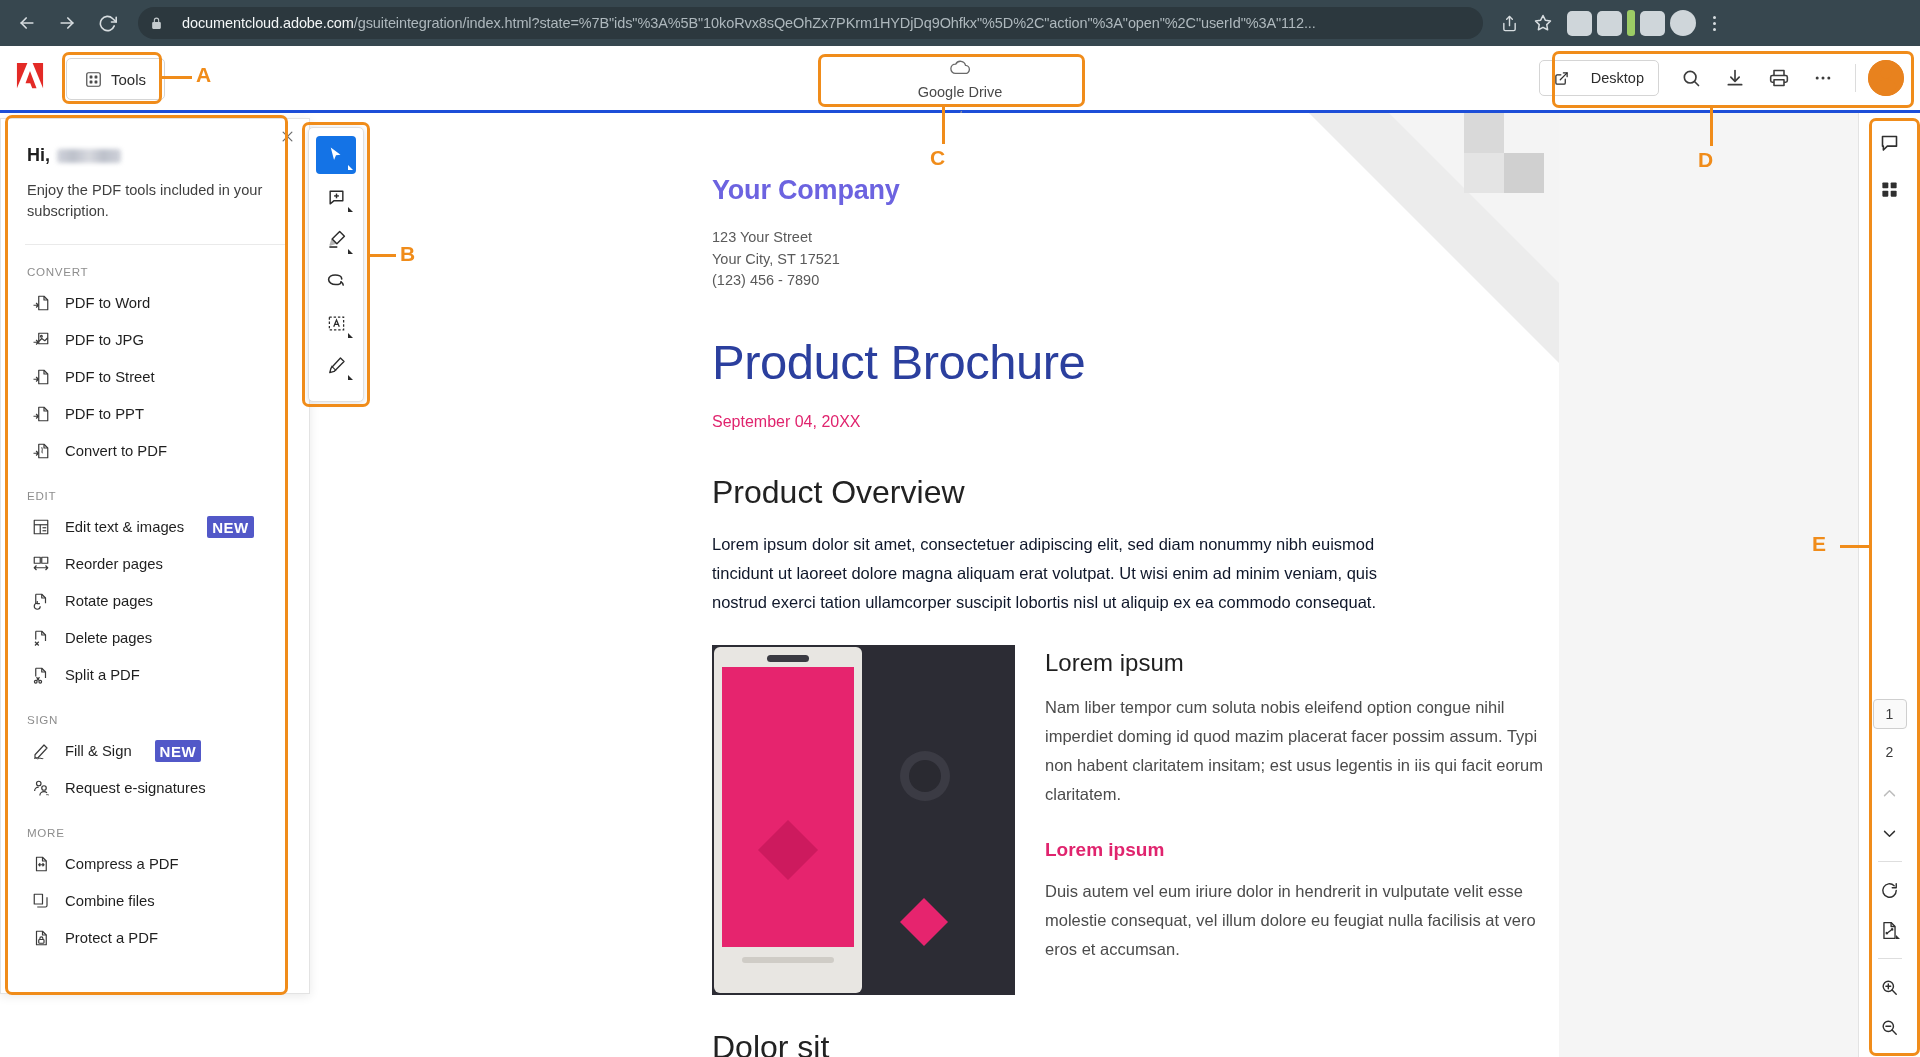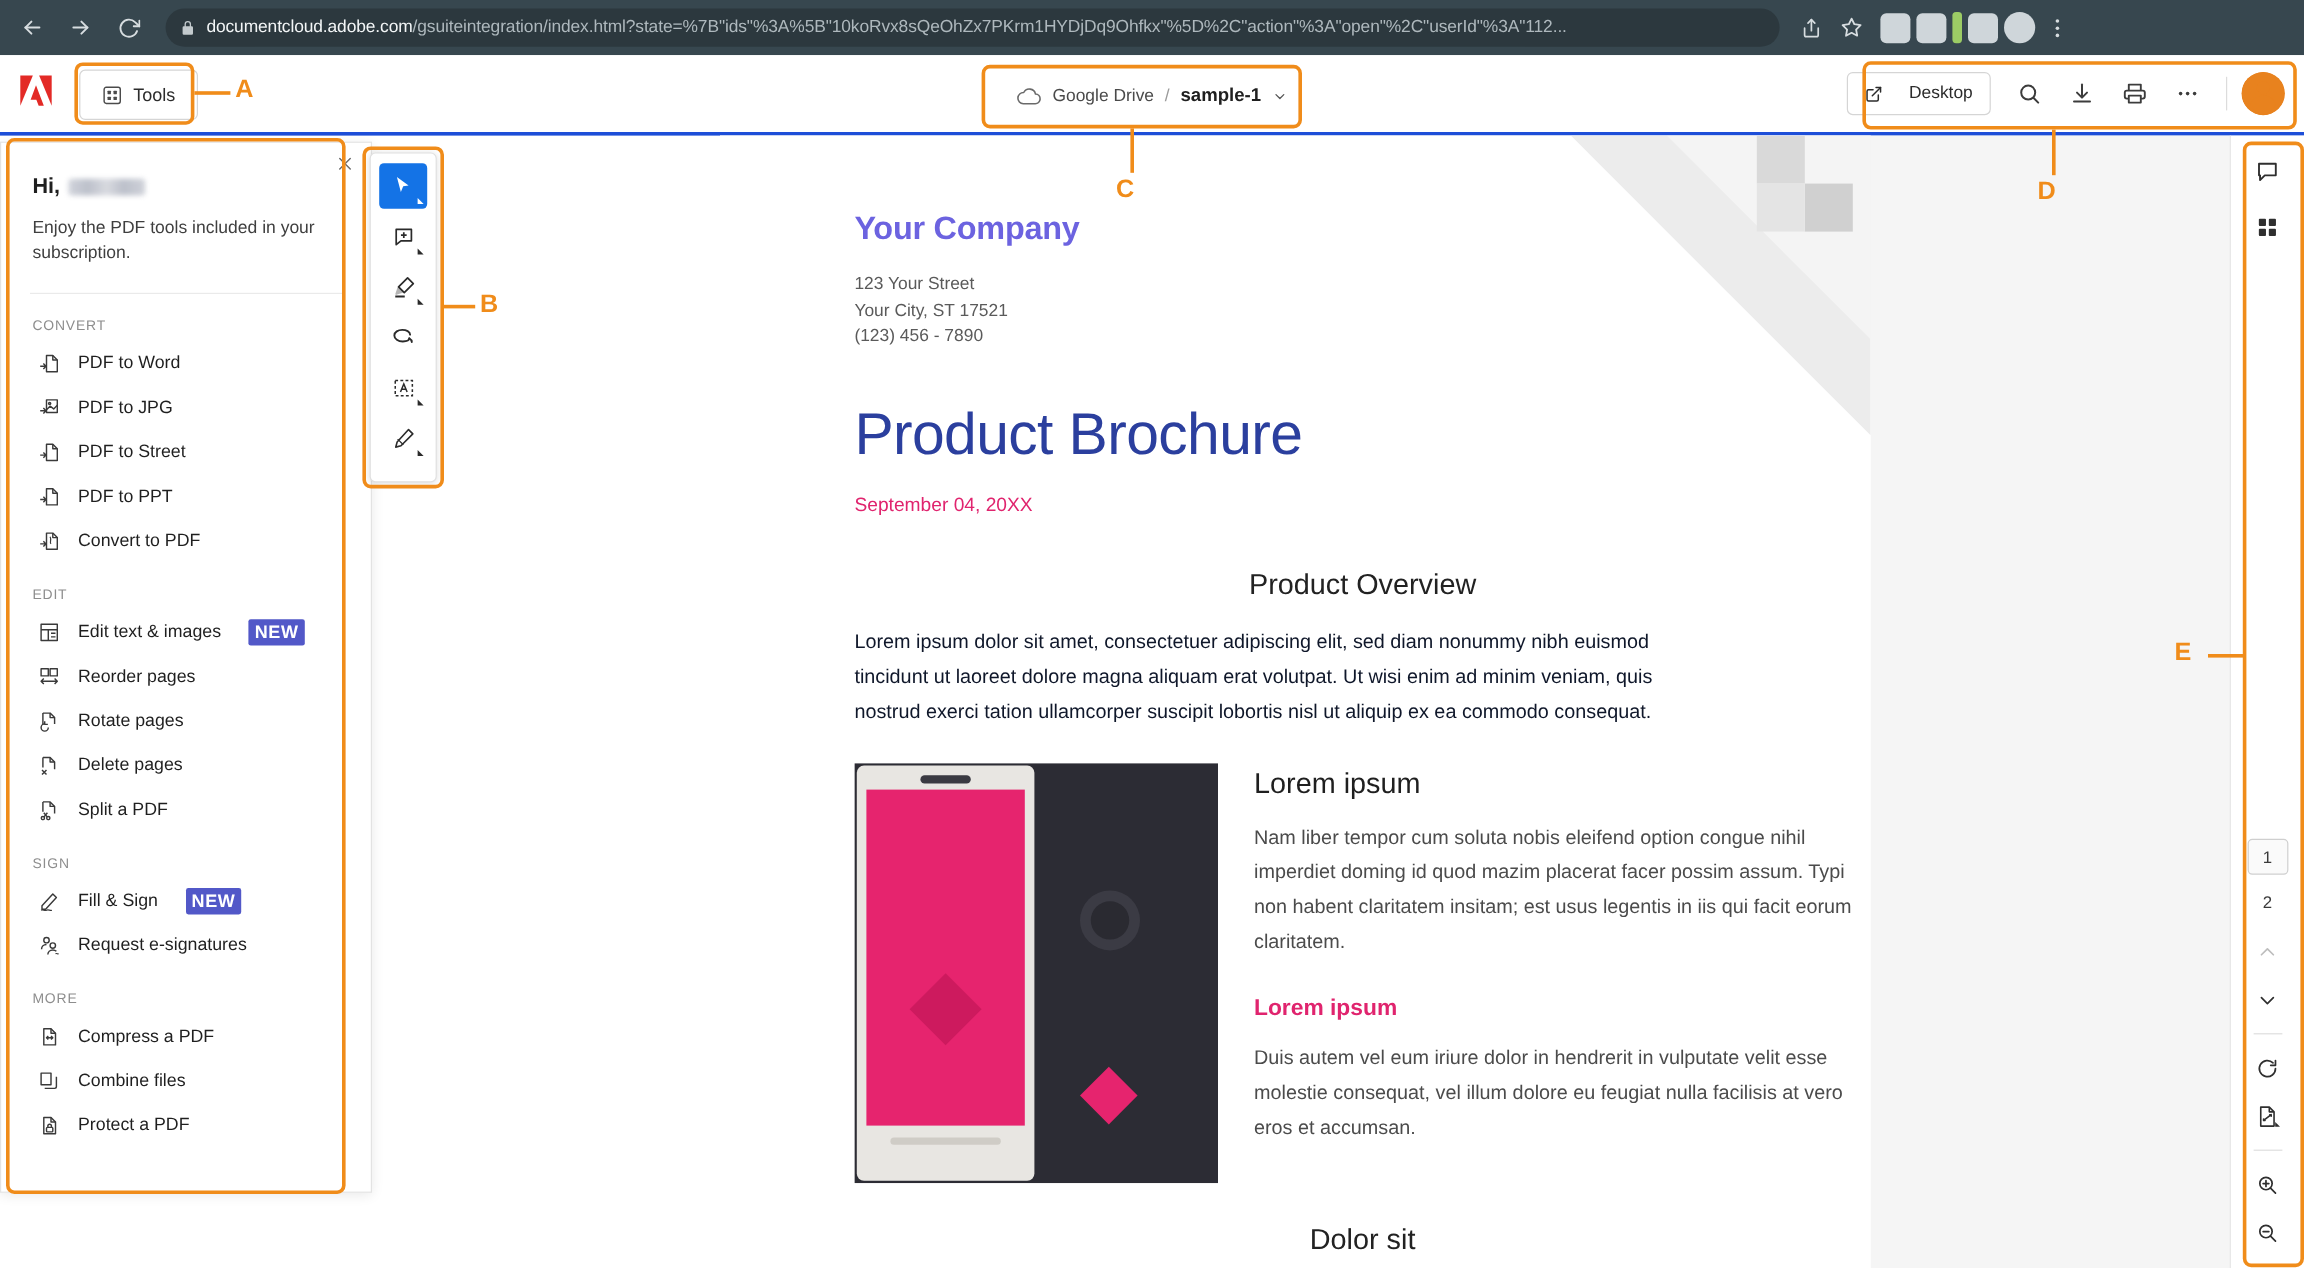--- a/index.html
+++ b/index.html
@@ -27,21 +27,21 @@
     flex: 1; height: 32px; margin-left: 8px; margin-right: 6px;
     background: #2c383e; border-radius: 16px;
     display: flex; align-items: center; padding: 0 12px; gap: 9px;
     max-width: 1345px;
   }
   .lock-ico { color: #c3cacd; display:flex; }
   .url {
     font-size: 14.5px; color: #aeb8bd; white-space: nowrap;
     overflow: hidden; text-overflow: clip; letter-spacing: -0.1px;
   }
-  .url .host { color: #f3f6f7; font-weight: 400; }
+  .url .host { color: #f3f6f7; font-weight: 400; margin-left: 10px; }
   .omni-action { width: 28px; height: 28px; display:flex; align-items:center; justify-content:center; color:#d7dde0; }
   .chrome-right { display: flex; align-items: center; gap: 5px; margin-left: 4px; }
   .ext-pill { width: 25px; height: 25px; border-radius: 5px; background: #cfd6da; }
   .ext-circle { width: 26px; height: 26px; border-radius: 50%; background: #cfd6da; }
   .ext-green { width: 8px; height: 26px; background: #9ccc65; border-radius:3px; }
   .kebab { width: 26px; height: 26px; display:flex; flex-direction:column; align-items:center; justify-content:center; gap:3px; }
   .kebab i { display:block; width:3px; height:3px; border-radius:50%; background:#d7dde0; }
 
   
   .app-header {
@@ -58,21 +58,21 @@
     border: 1px solid #d5d5d5; border-radius: 5px; background: #fff;
     display: flex; align-items: center; gap: 9px;
     font-size: 15px; color: #2c2c2c;
   }
   .tools-btn .grid-ico { color: #4b4b4b; display:flex; }
 
   .breadcrumb {
     position: absolute; left: 50%; transform: translateX(-50%); top: 14px;
     height: 40px; padding: 0 16px;
     display: flex; align-items: center; gap: 9px;
-    font-size: 14.5px; color: #4a4a4a;
+    font-size: 14.5px; color: #4a4a4a; flex-direction: column;
   }
   .breadcrumb .sep { color: #9a9a9a; }
   .breadcrumb .file { font-weight: bold; color: #1f1f1f; font-size: 15.5px; }
   .breadcrumb .chev { color: #555; display:flex; }
 
   .header-right {
     position: absolute; right: 16px; top: 12px;
     display: flex; align-items: center; gap: 4px;
   }
   .desktop-btn {
@@ -136,21 +136,21 @@
   .page {
     position: absolute; left: 0; top: 0; width: 959px; height: 944px;
     background: #fff; overflow: hidden;
   }
   .corner-art { position: absolute; right: 0; top: 0; width: 250px; height: 250px; }
   .doc-pad { padding: 62px 0 0 112px; position: relative; z-index: 2; }
   .doc-company { font-size: 27px; font-weight: bold; color: #6c63e0; letter-spacing: -.2px; }
   .doc-addr { margin-top: 21px; font-size: 14.5px; line-height: 21.5px; color: #5a5a5a; }
   .doc-title { margin-top: 42px; font-size: 49px; color: #2b3f9e; letter-spacing: -.5px; }
   .doc-date { margin-top: 23px; font-size: 16px; color: #e0246e; }
-  .doc-h2 { margin-top: 43px; font-size: 24px; color: #222; text-align: center; }
+  .doc-h2 { margin-top: 43px; font-size: 32px; color: #222; }
   .doc-p { margin-top: 19px; font-size: 16.5px; line-height: 29px; color: #0f172a; max-width: 712px; }
   .doc-cols { margin-top: 28px; display: flex; gap: 30px; }
   .phone-shot { width: 303px; height: 350px; position: relative; flex: none; }
   .doc-col-right { flex: 1; padding-top: 4px; }
   .doc-h3 { font-size: 24px; color: #1f1f1f; }
   .doc-h3.pink { font-size: 19px; color: #e0246e; font-weight: bold; margin-top: 30px; }
   .doc-p2 { margin-top: 16px; font-size: 16.5px; line-height: 29px; color: #4b4b4b; }
   .doc-h2.last { margin-top: 34px; }
 
   

